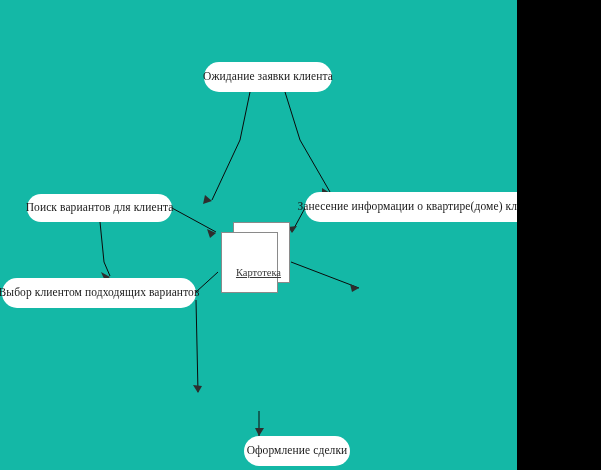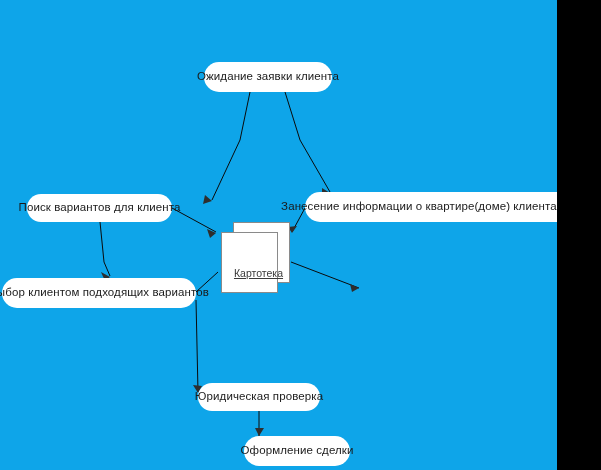--- a/index.html
+++ b/index.html
@@ -5,24 +5,25 @@
   html, body {
     margin: 0;
     padding: 0;
     background: #000000;
   }
   body {
     font-family: "Liberation Sans", sans-serif;
   }
   #canvas {
     position: relative;
-    width: 557px;
+    width: 517px;
     height: 470px;
-    background: #0ea5e9;
+    background: #14b8a6;
     overflow: hidden;
+    font-family: Liberation Serif, serif;
   }
   .node {
     position: absolute;
     background: #ffffff;
     color: #1a1a1a;
     border-radius: 999px;
     display: flex;
     align-items: center;
     justify-content: center;
     font-size: 11.5px;
@@ -116,23 +117,20 @@
 
   <div class="node" style="left:305px; top:192px; width:293px; height:30px;">
     <span>Занесение информации о квартире(доме) клиента в картотеку</span>
   </div>
 
   <div class="node" style="left:2px; top:278px; width:194px; height:30px;">
     <span>Выбор клиентом подходящих вариантов</span>
   </div>
 
 
-  <div class="node" style="left:198px; top:383px; width:122px; height:28px;">
-    <span>Юридическая проверка</span>
-  </div>
 
   <div class="node" style="left:208px; top:436px; width:106px; height:30px;margin-left:36px;">
     <span>Оформление сделки</span>
   </div>
 
   <div class="datastore" style="left:216px; top:222px; width:75px; height:72px;">
     <div class="ds-back"></div>
     <div class="ds-front">
       <span class="ds-label">Картотека</span>
     </div>

